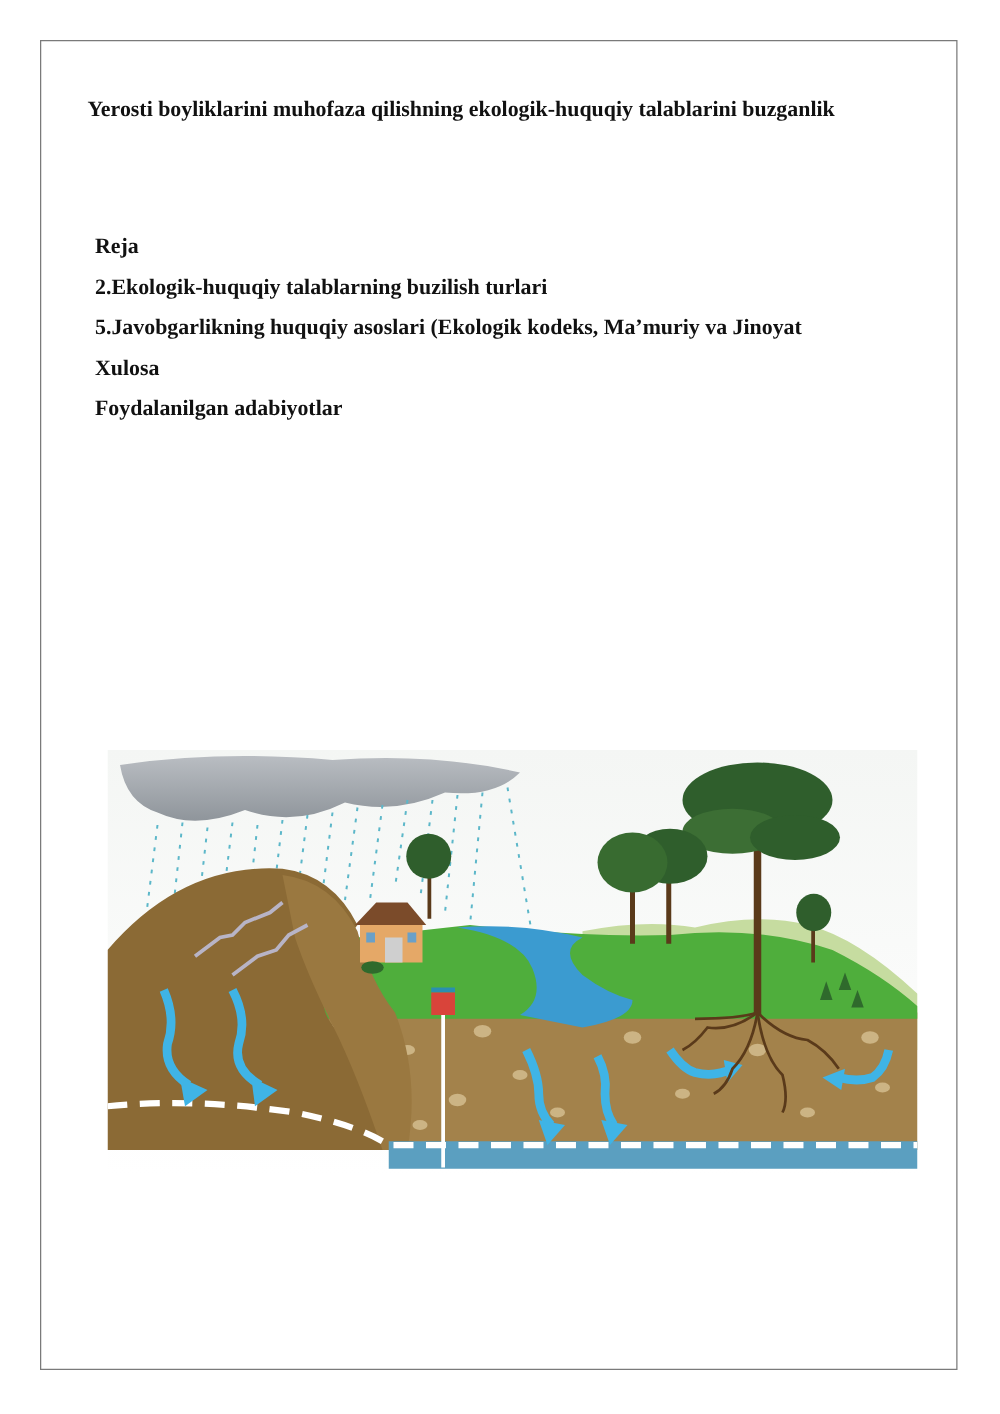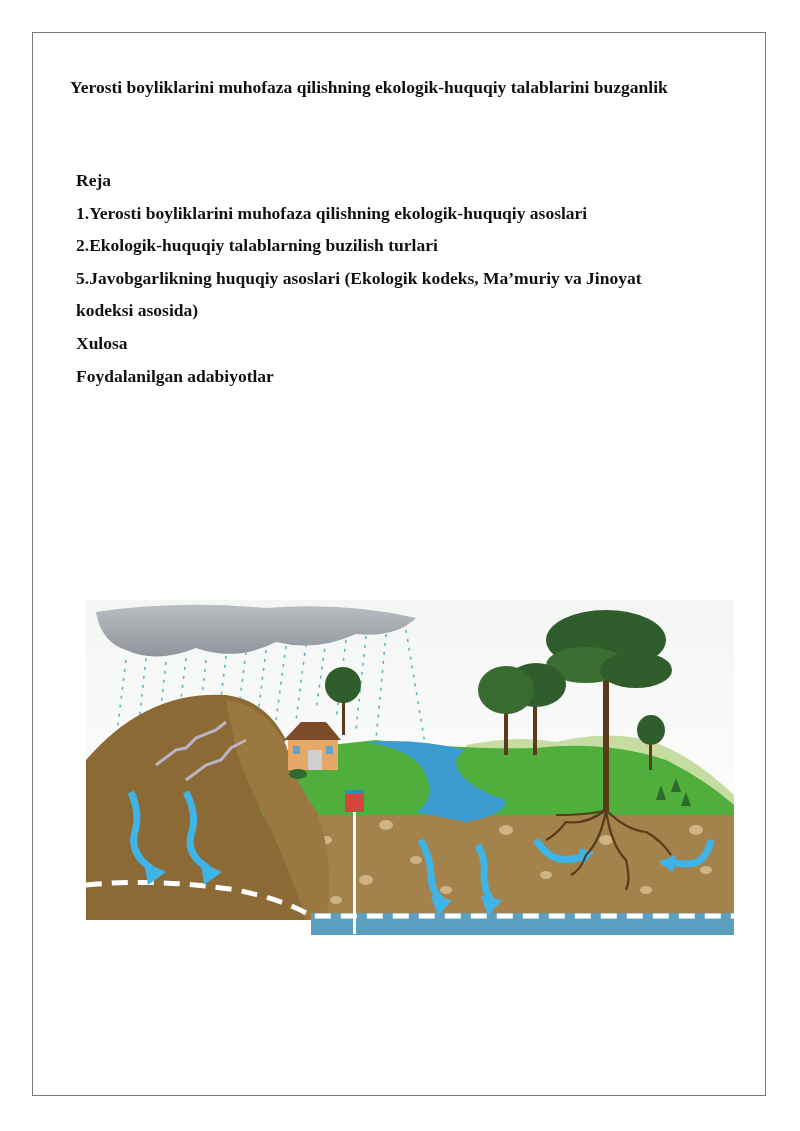--- a/index.html
+++ b/index.html
@@ -1,37 +1,35 @@
 <!DOCTYPE html>
 <html><head>
 <meta charset="utf-8">
 <style>
   html, body { margin:0; padding:0; background:#ffffff; }
   body { width:800px; height:1131px; position:relative; overflow:hidden; font-family:"Liberation Serif", serif; }
   .page-border { position:absolute; left:32px; top:32px; width:734px; height:1064px; border:1px solid #7a7a7a; box-sizing:border-box; }
   .title { position:absolute; left:70px; top:72px; width:660px; font-weight:bold; font-size:17.5px; line-height:31px; color:#111; }
-  .plan { position:absolute; left:76px; top:164px; width:680px; }
+  .plan { position:absolute; left:76px; top:180px; width:680px; }
   .plan-line { font-weight:bold; font-size:17.5px; line-height:32.6px; color:#111; white-space:nowrap; }
   .illustration { position:absolute; left:86px; top:600px; width:648px; height:340px; }
 </style>
 </head>
 <body>
 
 <div class="page-border"></div>
 
 <div class="title">
   <div>Yerosti boyliklarini muhofaza qilishning ekologik-huquqiy talablarini buzganlik</div>
 </div>
 
 <div class="plan">
   <div class="plan-line">Reja</div>
-  <div class="plan-line">1.Yerosti boyliklarini muhofaza qilishning ekologik-huquqiy asoslari</div>
   <div class="plan-line">2.Ekologik-huquqiy talablarning buzilish turlari</div>
   <div class="plan-line">5.Javobgarlikning huquqiy asoslari (Ekologik kodeks, Ma’muriy va Jinoyat</div>
-  <div class="plan-line">kodeksi asosida)</div>
   <div class="plan-line">Xulosa</div>
   <div class="plan-line">Foydalanilgan adabiyotlar</div>
 </div>
 
 <div class="illustration">
   <svg width="648" height="340" viewBox="0 0 648 340" xmlns="http://www.w3.org/2000/svg">
     <defs>
       <linearGradient id="cloudG" x1="0" y1="0" x2="0" y2="1">
         <stop offset="0" stop-color="#b9bdc2"></stop>
         <stop offset="1" stop-color="#8f959b"></stop>

